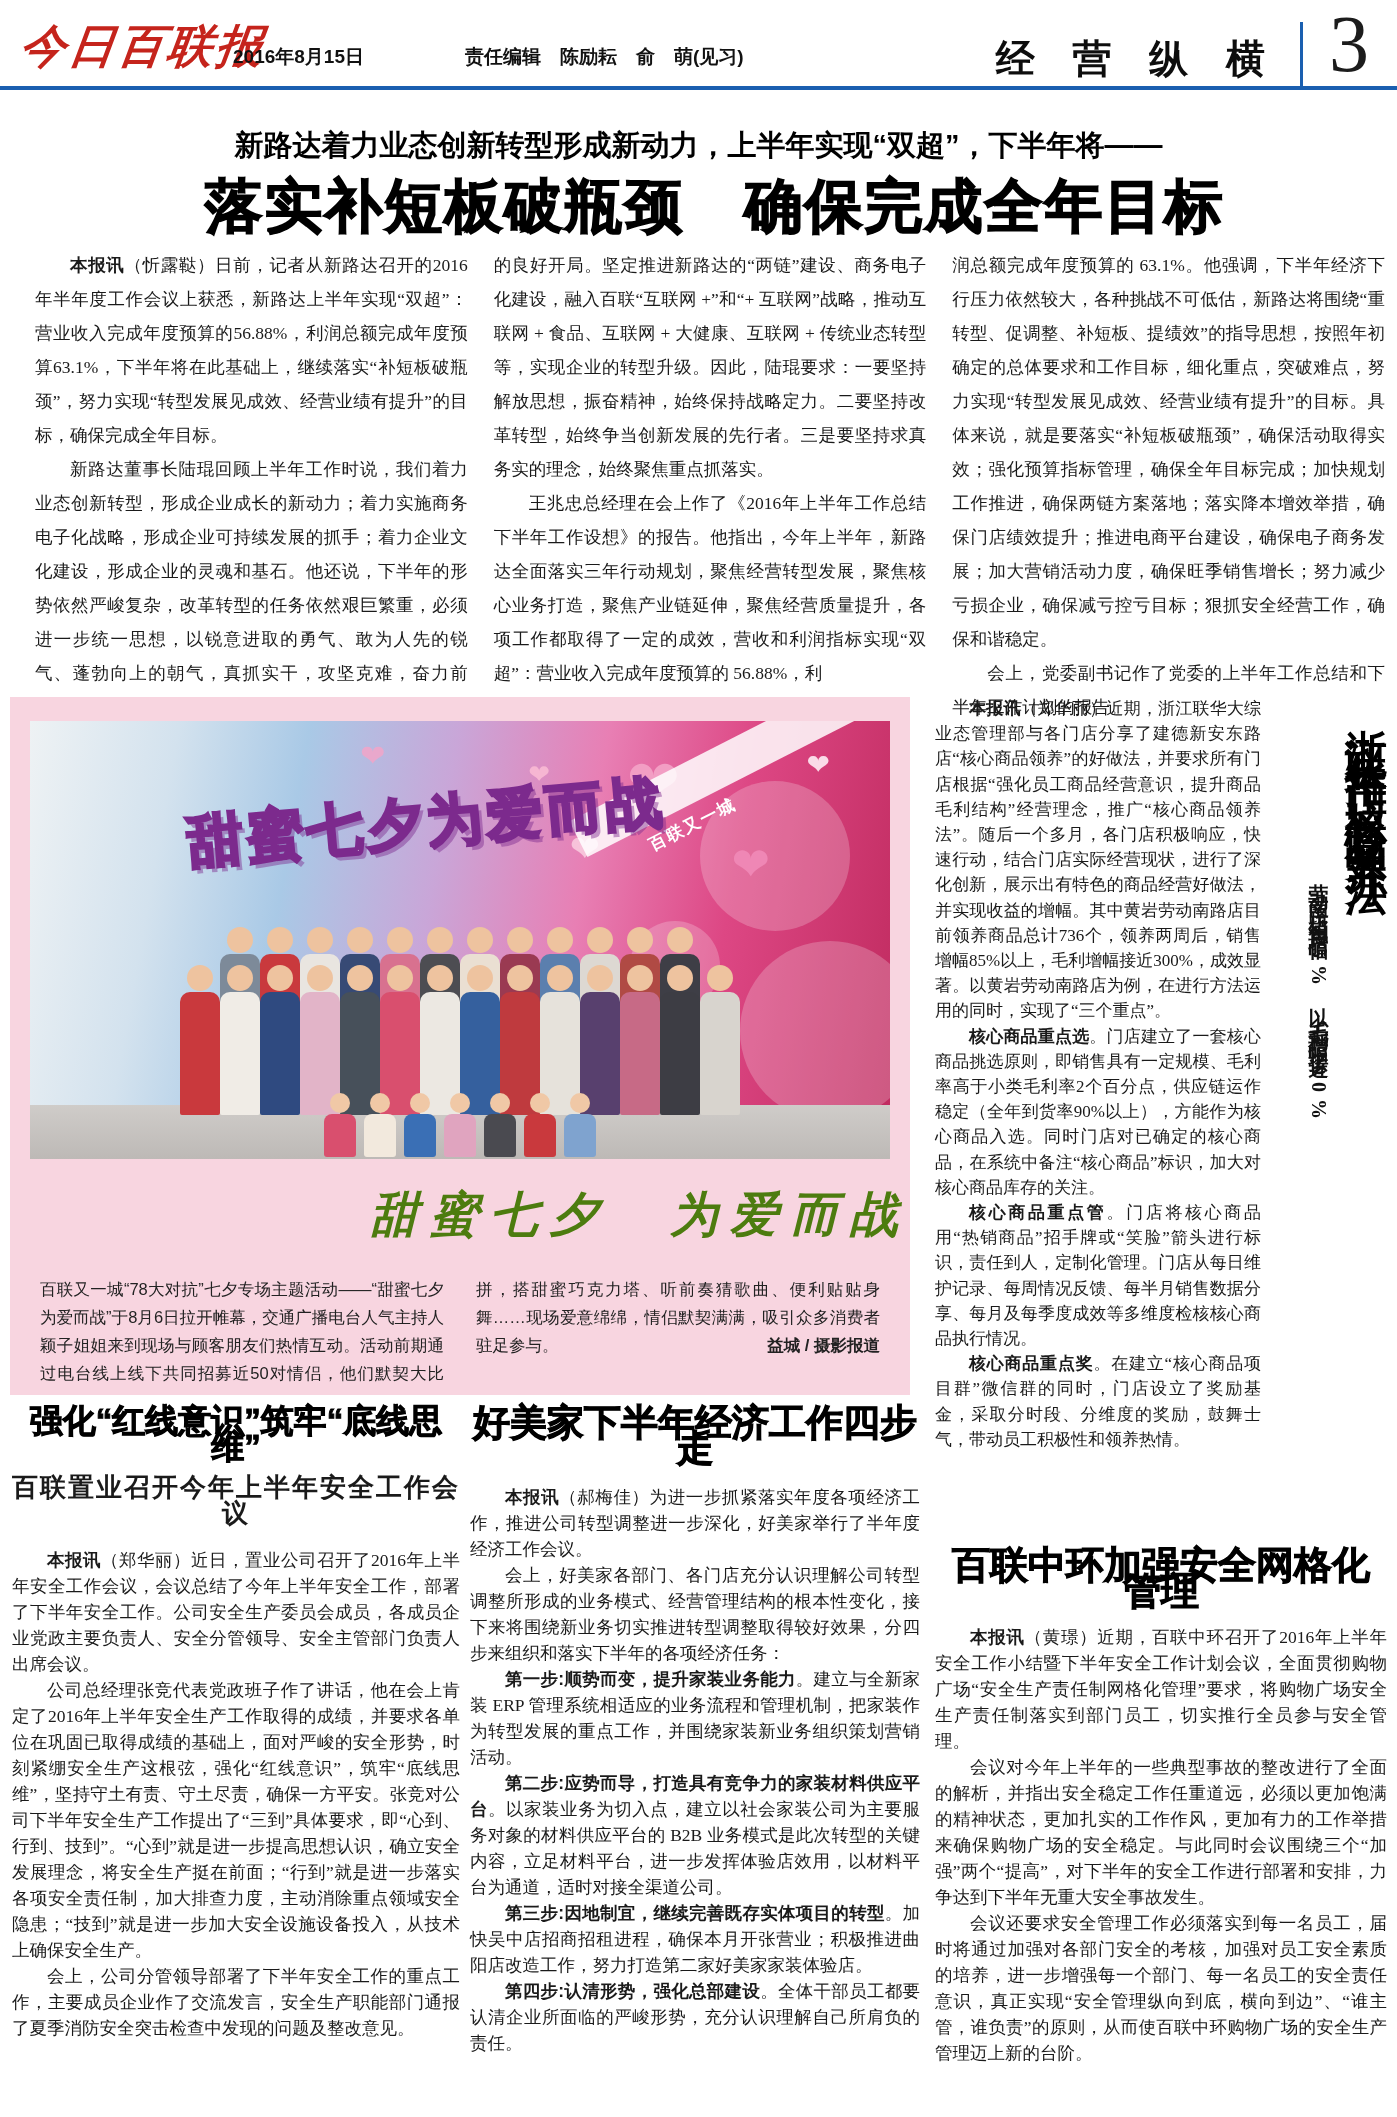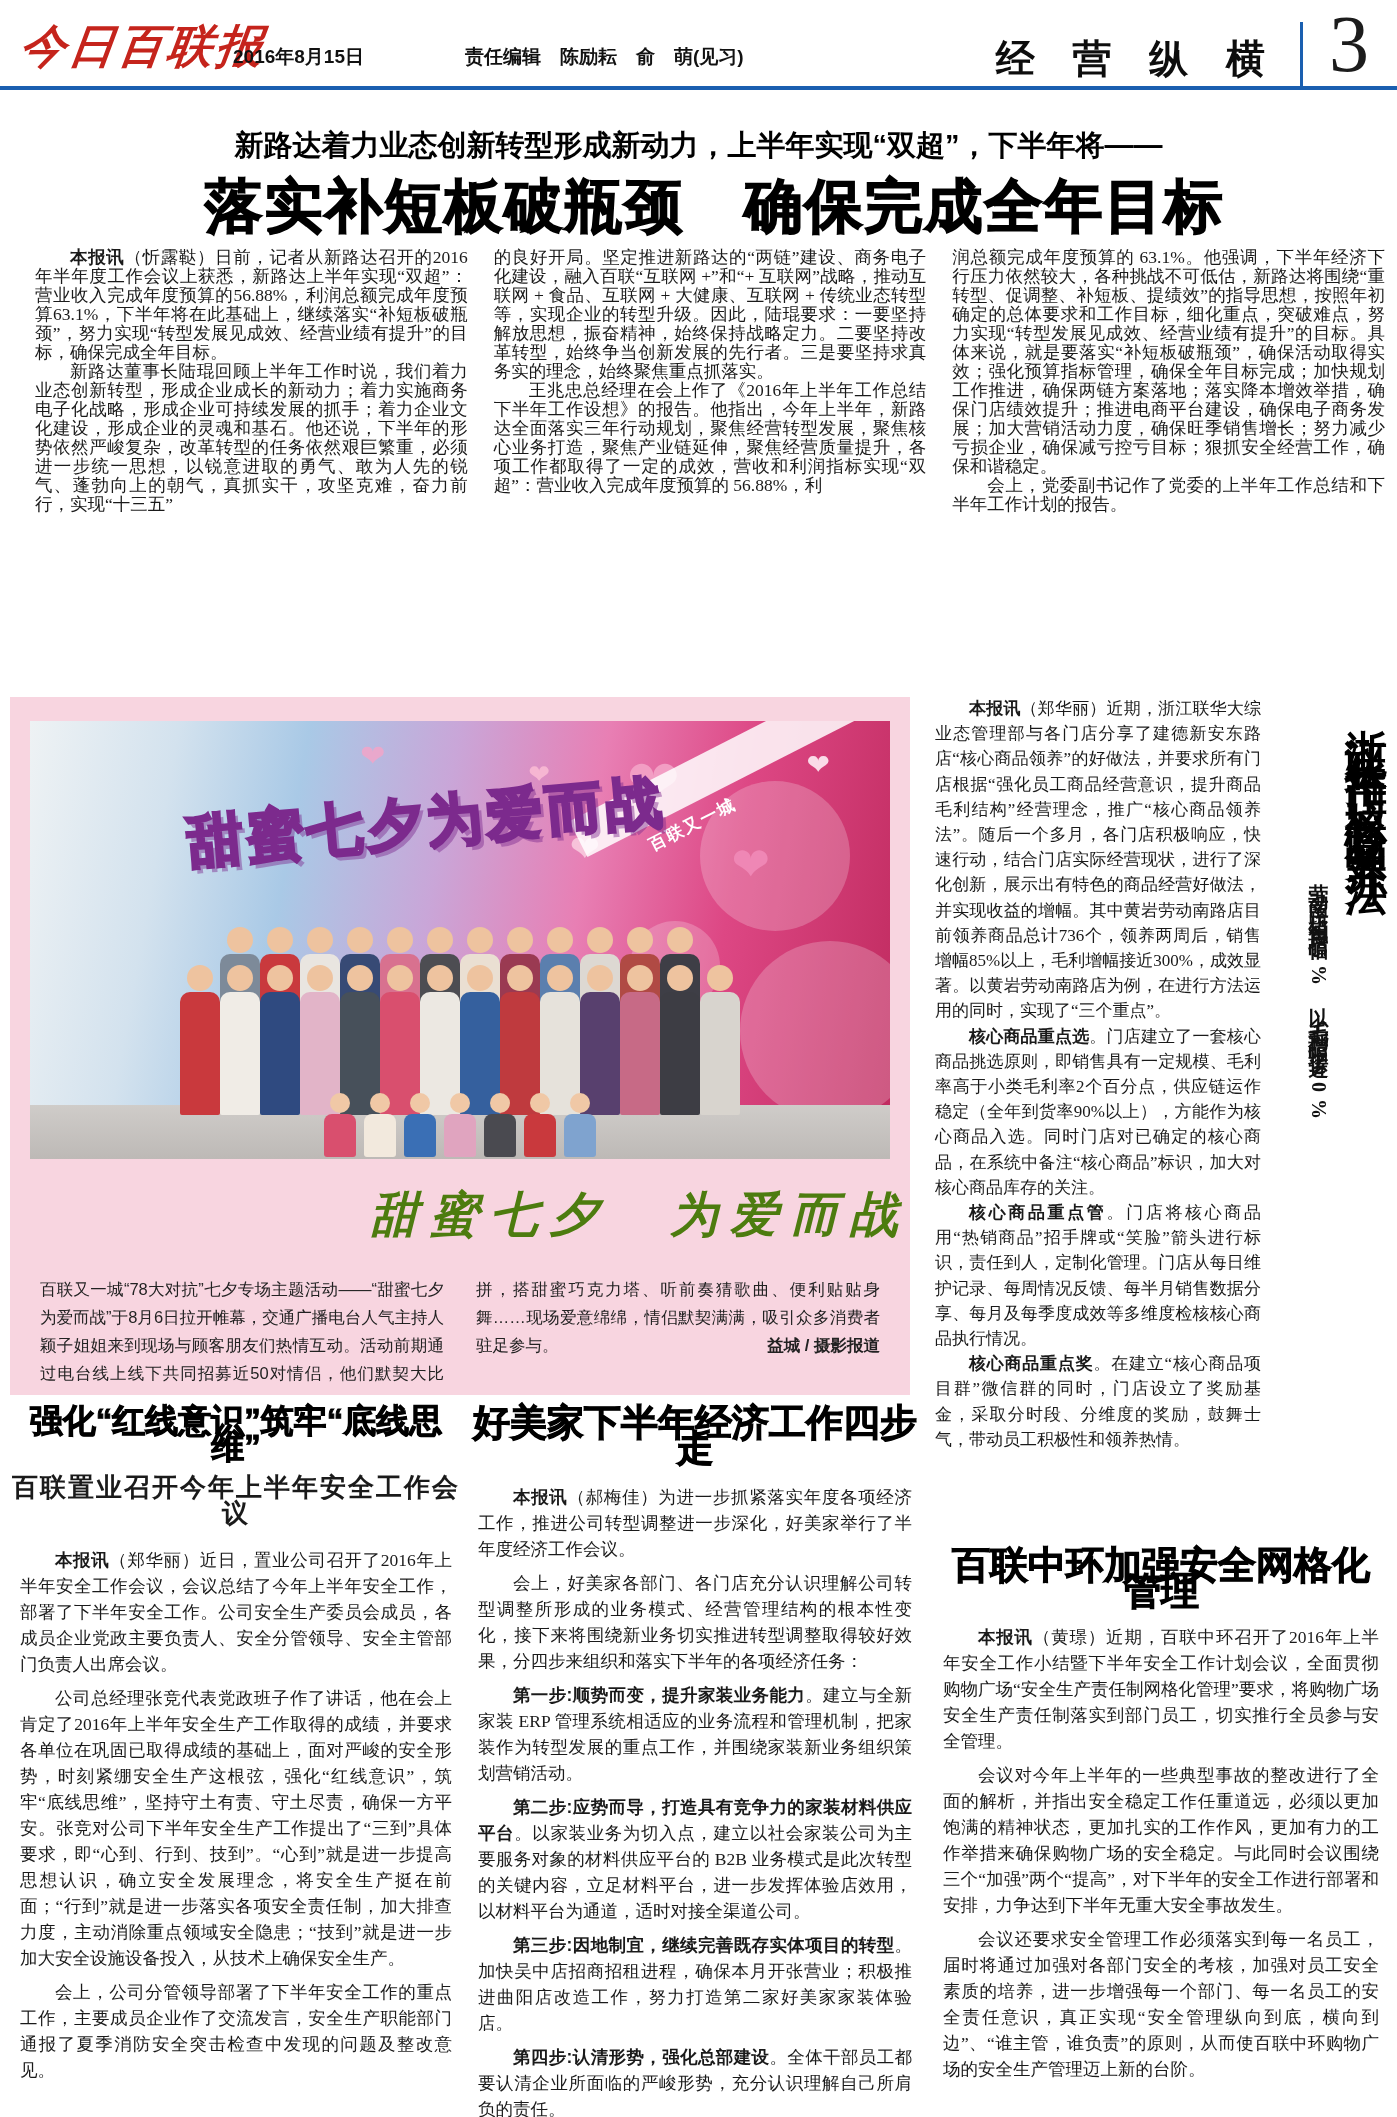--- a/index.html
+++ b/index.html
@@ -19,21 +19,21 @@
   .hdr-pagenum{position:absolute;right:28px;top:2px;font-size:80px;line-height:84px;color:#1c1c1c;
             font-family:"Liberation Serif",serif;}
 
   
   .kicker{position:absolute;left:0;top:126px;width:1397px;text-align:center;
           font-family:"Liberation Sans","DejaVu Sans",sans-serif;font-weight:bold;font-size:29px;color:#000;}
   .headline{position:absolute;left:16px;top:168px;width:1397px;text-align:center;
           font-family:"Liberation Sans","DejaVu Sans",sans-serif;font-weight:900;font-size:58px;
           letter-spacing:2px;color:#000;-webkit-text-stroke:1.5px #000;}
   .lead-cols{position:absolute;left:35px;top:248px;width:1350px;height:442px;display:flex;gap:26px;}
-  .lead-col{flex:1;font-size:17.5px;line-height:19px;text-align:justify;}
+  .lead-col{flex:1;font-size:17.5px;line-height:34px;text-align:justify;}
   .lead-col p{margin:0;text-indent:2em;}
   .lead-col p.cont{text-indent:0;}
   .news-lead{font-weight:bold;font-family:"Liberation Sans","DejaVu Sans",sans-serif;}
 
   
   .pinkbox{position:absolute;left:10px;top:697px;width:900px;height:698px;background:#f8d5e0;}
   .photo{position:absolute;left:20px;top:24px;width:860px;height:438px;overflow:hidden;
          background:linear-gradient(100deg,#eef2f4 0%,#d3e2ee 16%,#a9c9e6 30%,#c9a6d8 46%,#e87fb4 62%,#dd4784 78%,#bf2a5e 100%);}
   .bokeh{position:absolute;border-radius:50%;background:rgba(255,255,255,.22);}
   .heart{position:absolute;font-family:"DejaVu Sans",sans-serif;line-height:1;}
@@ -68,21 +68,21 @@
   .lianhua-text{width:326px;font-size:17px;line-height:25.2px;text-align:justify;}
   .lianhua-text p{margin:0;text-indent:2em;}
   .point-lead{font-weight:bold;font-family:"Liberation Sans","DejaVu Sans",sans-serif;}
   .v-heads{flex:1;writing-mode:vertical-rl;text-orientation:mixed;padding-left:2px;}
   .v-big{font-size:42px;font-weight:bold;letter-spacing:9px;line-height:1.0;margin-left:12px;
          font-family:"Liberation Serif","DejaVu Serif",serif;color:#000;}
   .v-small{font-size:20px;font-weight:600;letter-spacing:7px;padding-top:172px;color:#111;}
 
   
   .story-block{position:absolute;font-size:17.5px;line-height:26px;text-align:justify;}
-  .story-block p{margin:8px;text-indent:2em;}
+  .story-block p{margin:0;text-indent:2em;}
   .h-black{font-family:"Liberation Sans","DejaVu Sans",sans-serif;font-weight:900;text-align:center;
            color:#000;-webkit-text-stroke:1px #000;text-indent:0 !important;}
   .zhiye{left:12px;top:1408px;width:448px;}
   .zhiye-headline{font-size:33px;letter-spacing:0px;}
   .zhiye-subhead{font-size:26px;font-weight:bold;text-align:center;letter-spacing:2px;margin-top:15px;
            font-family:"Liberation Serif",serif;text-indent:0 !important;}
   .zhiye-body{margin-top:20px;}
   .hmj{left:470px;top:1410px;width:450px;}
   .hmj-headline{font-size:37px;}
   .hmj-body{margin-top:22px;}

